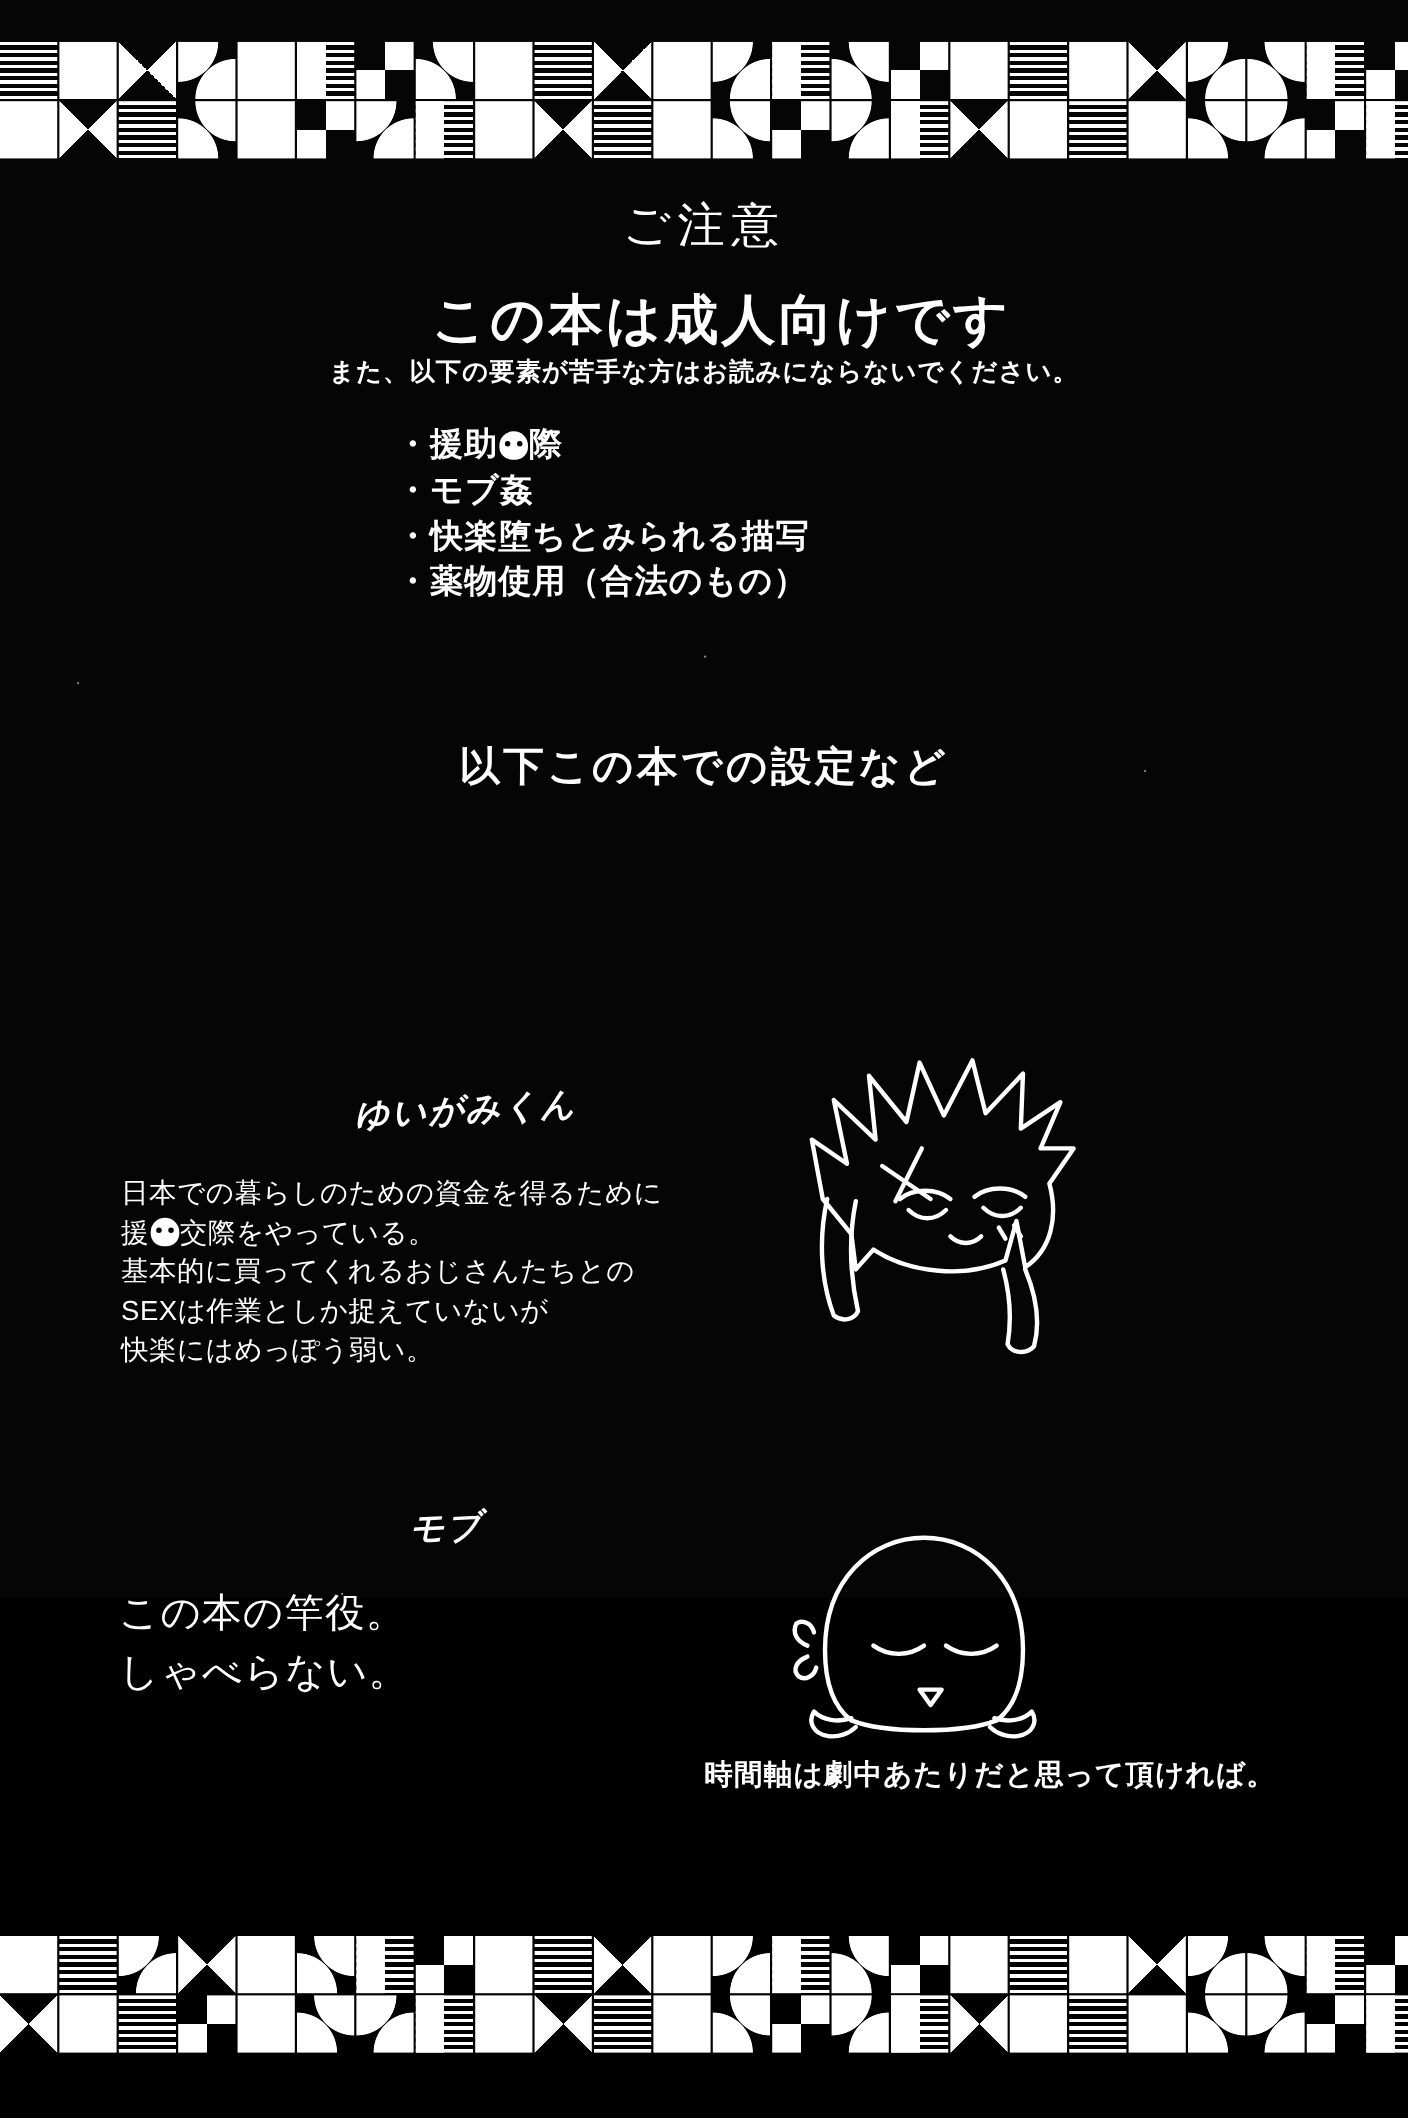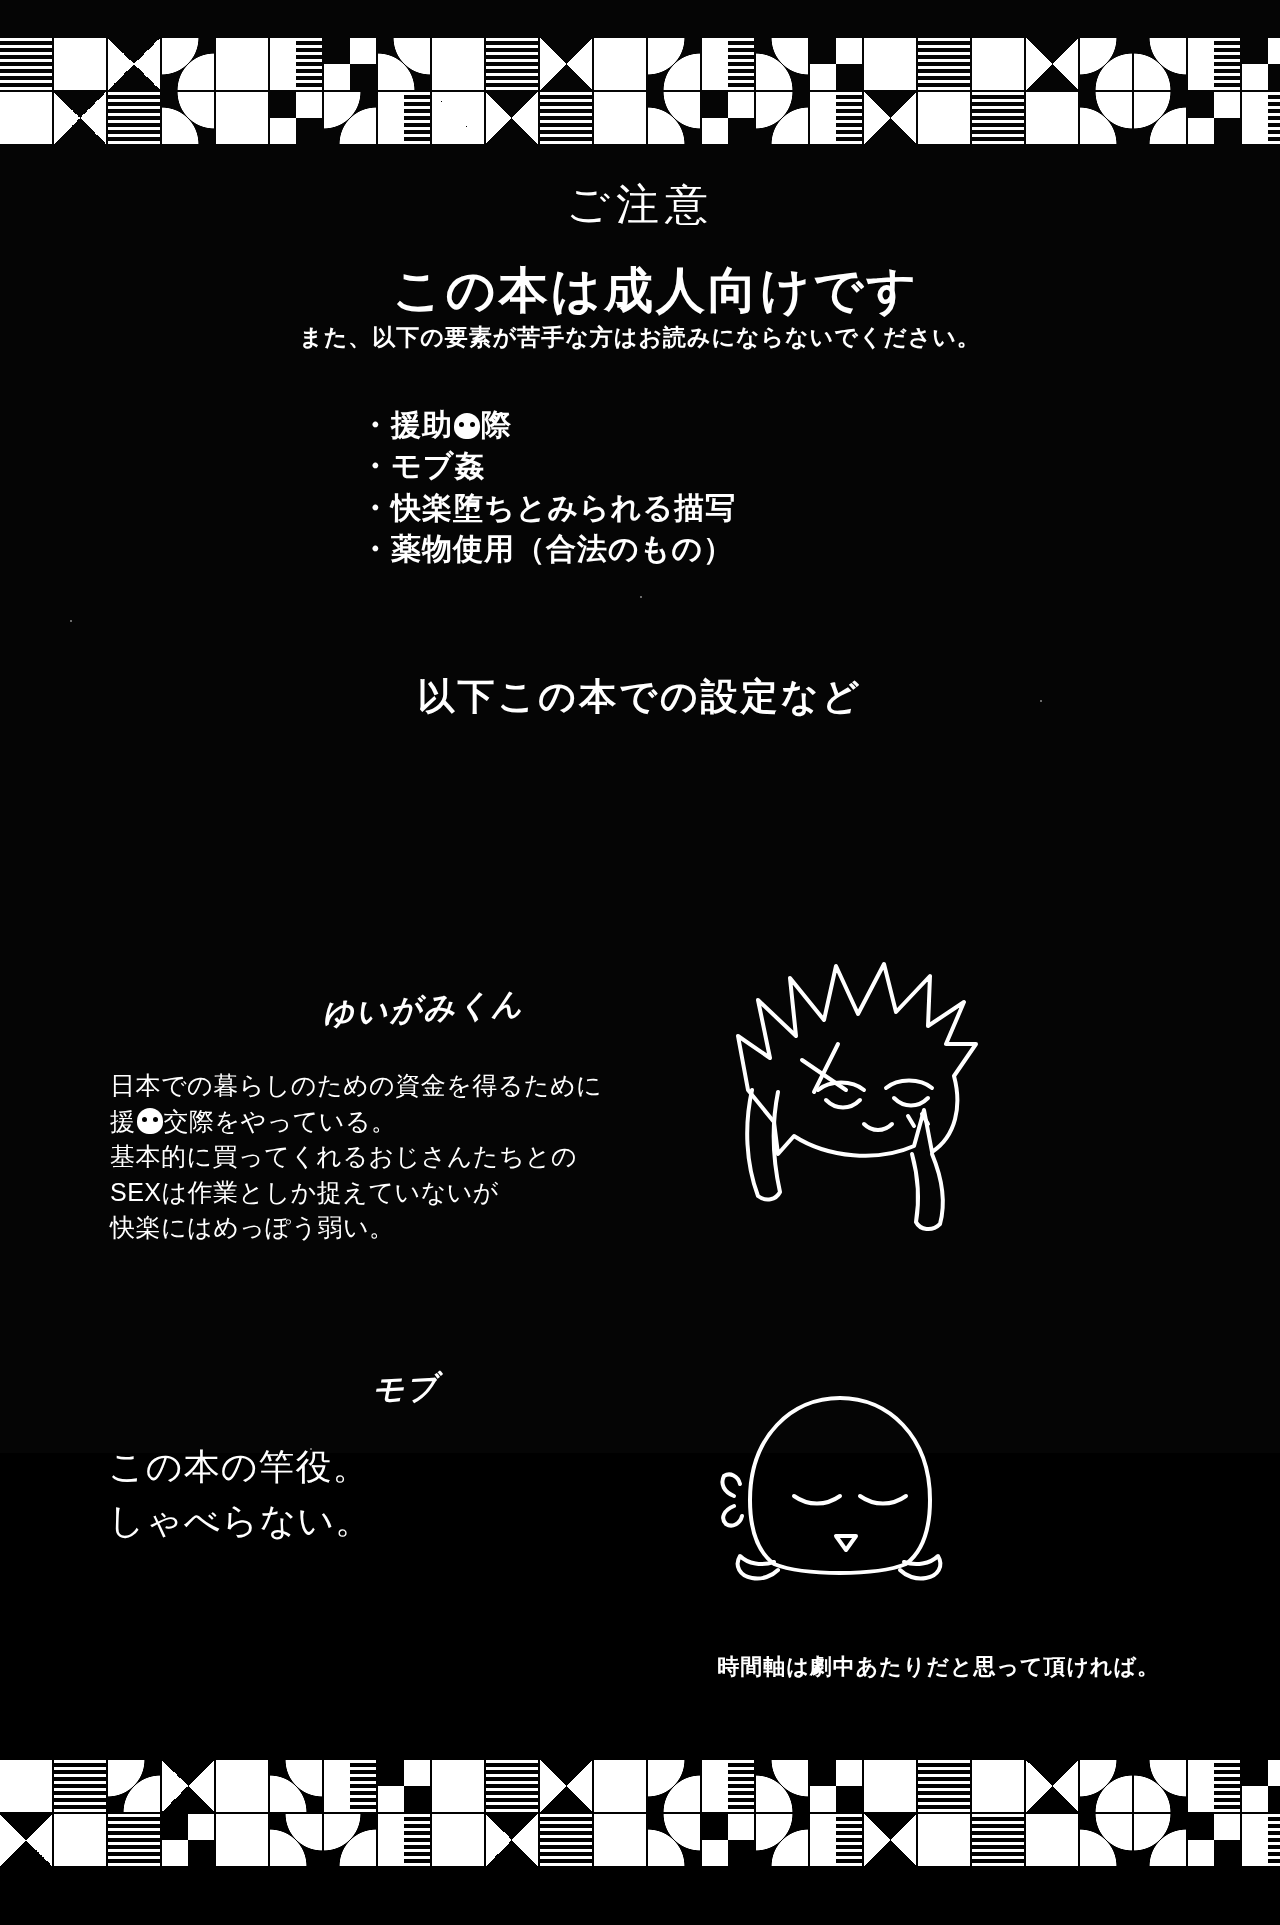--- a/index.html
+++ b/index.html
@@ -118,21 +118,21 @@
     top: 322px;
     font-family: "DejaVu Serif", serif;
     font-size: 23px;
     font-weight: bold;
     letter-spacing: 1px;
   }
 
   .warn-list {
     position: absolute;
     left: 360px;
-    top: 404px;
+    top: 384px;
     font-family: "DejaVu Serif", serif;
     font-size: 30px;
     font-weight: bold;
     line-height: 1.38;
     letter-spacing: 1px;
   }
   .warn-list .row { white-space: nowrap; }
   .mask {
     display: inline-block;
     width: 26px;
@@ -201,23 +201,23 @@
     font-family: "DejaVu Sans", sans-serif;
     font-size: 36px;
     line-height: 1.5;
     letter-spacing: 1px;
   }
   .body-2 .gap { height: 22px; }
 
   .footnote {
     position: absolute;
     right: 120px;
-    top: 1652px;
-    font-family: "DejaVu Serif", serif;
-    font-size: 22px;
+    top: 1596px;
+    font-family: "DejaVu Serif", serif;
+    font-size: 26px;
     font-weight: bold;
     letter-spacing: 1px;
     white-space: nowrap;
   }
 
   
   .doodle { position: absolute; }
   .doodle svg { display: block; }
   .char-1 { left: 718px; top: 940px; }
   .char-2 { left: 690px; top: 1380px; }

